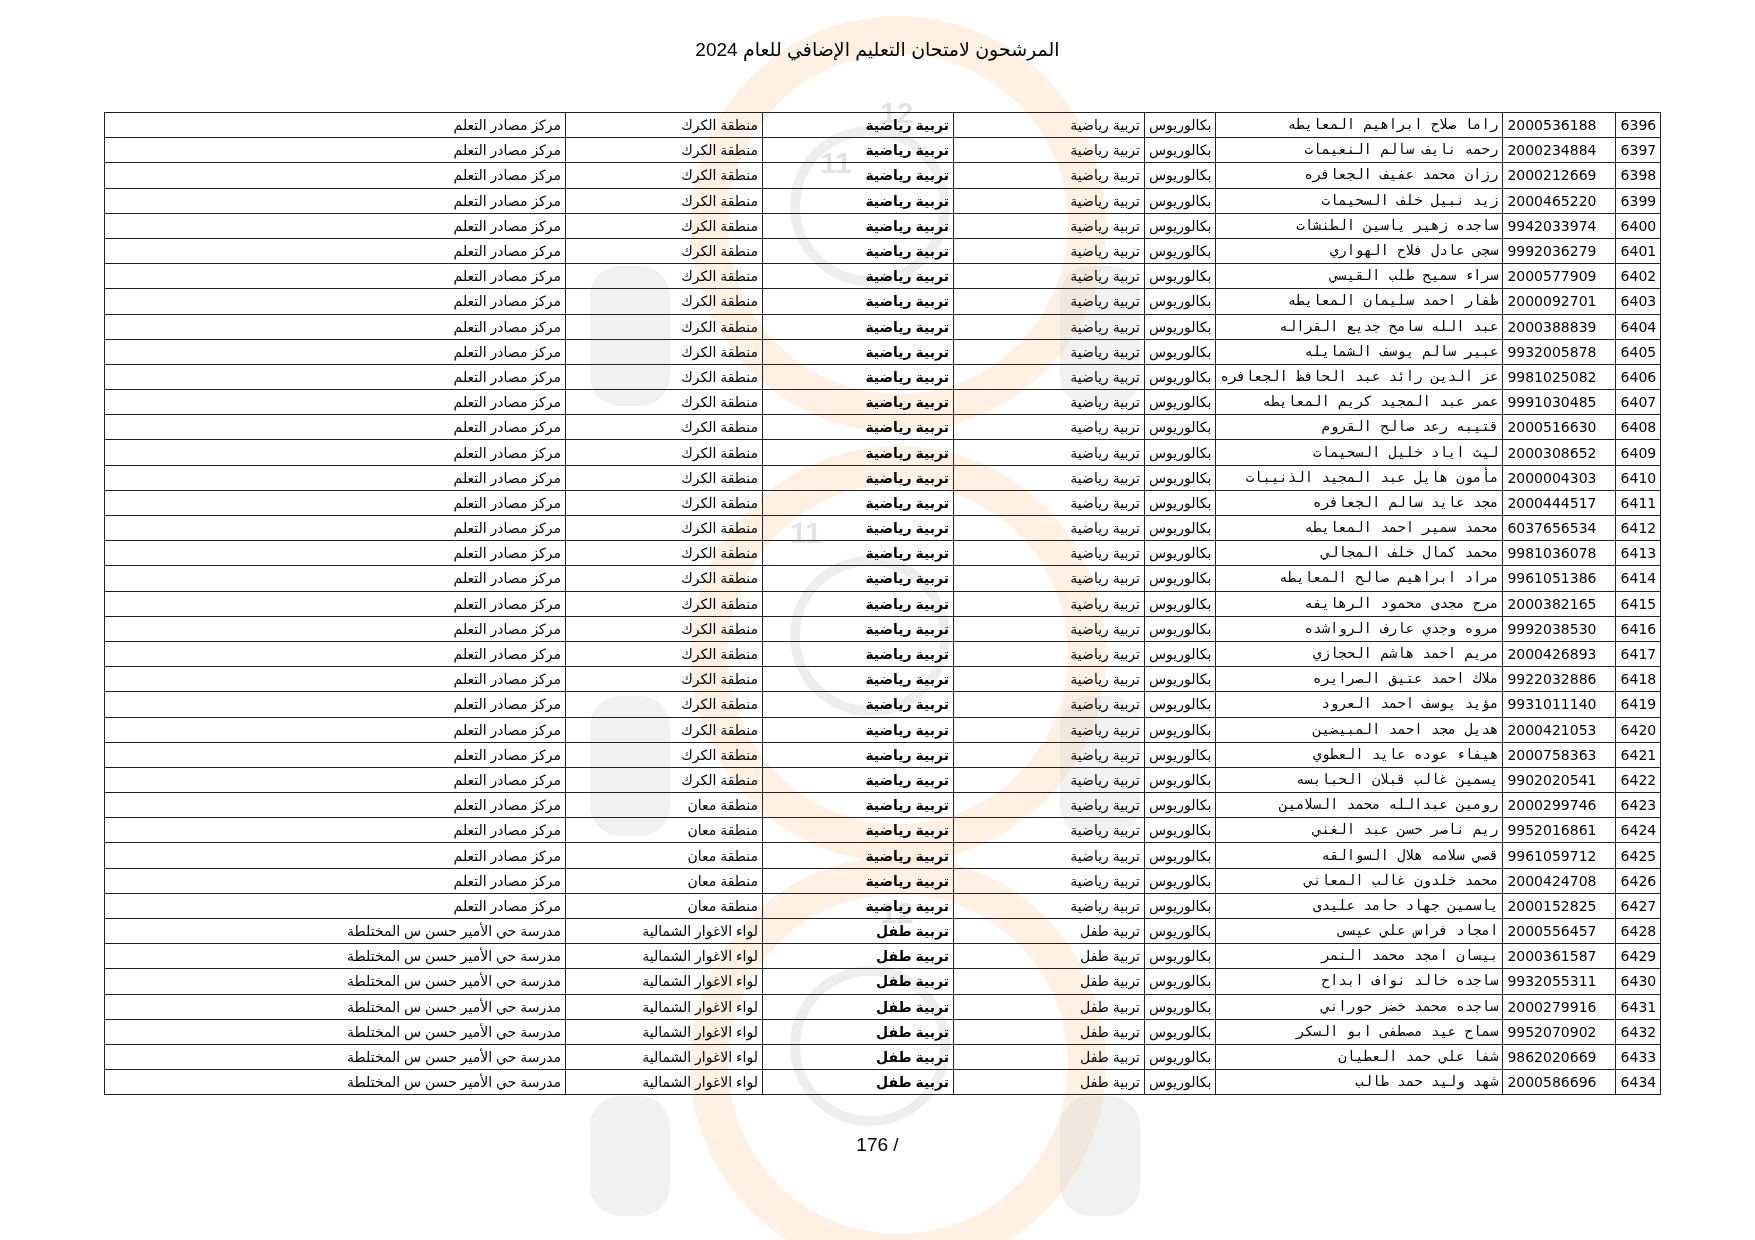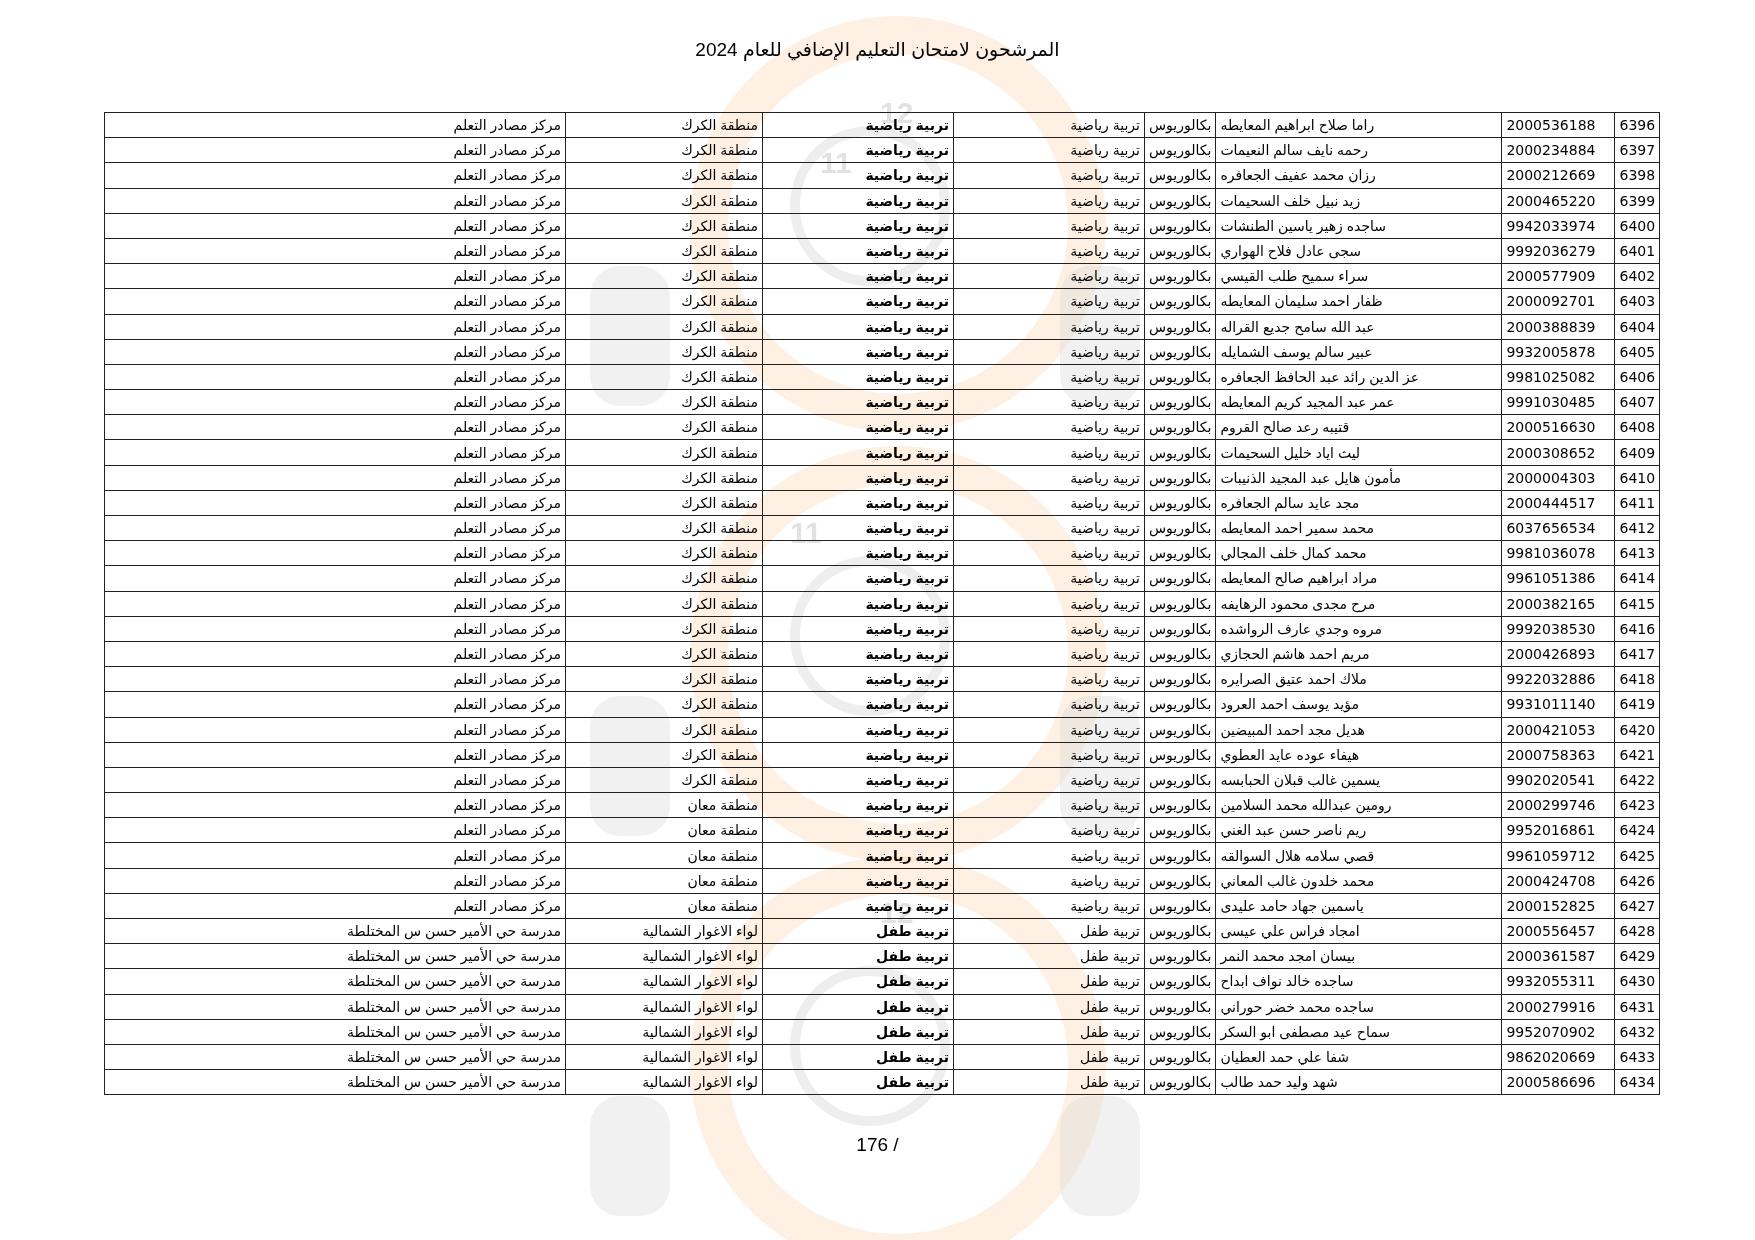--- a/index.html
+++ b/index.html
@@ -12,21 +12,21 @@
   .wm-num { position:absolute; color:rgba(190,190,190,0.45); font-size:30px; font-weight:bold; }
   .title { position:absolute; top:38px; left:0; width:1755px; text-align:center;
            font-size:19px; direction:rtl; z-index:2; }
   table.roster { position:absolute; left:104px; top:112px; border-collapse:collapse;
                  direction:rtl; z-index:2; table-layout:fixed; }
   table.roster td { border:1.5px solid #222; height:24.2px; padding:0 4px;
                     font-size:14px; white-space:nowrap; overflow:hidden; line-height:24px;
                     background:transparent; }
   td.seq { width:36px; text-align:center; font-family:"DejaVu Sans", sans-serif; font-size:14px; }
   td.nid { width:104px; text-align:left; font-family:"DejaVu Sans", sans-serif; font-size:14px; }
-  td.name { width:277px; text-align:left; }
+  td.name { width:277px; text-align:right;font-family:Liberation Mono, monospace; }
   td.deg { width:62px; text-align:right; }
   td.spec { width:182px; text-align:right; }
   td.specb { width:182px; text-align:right; font-weight:bold; }
   td.region { width:188px; text-align:right; }
   td.school { width:452px; text-align:right;margin-left:16px; }
   .pagenum { position:absolute; top:1134px; left:0; width:1755px; text-align:center;
              font-size:19px; z-index:2; }
 </style>
 </head>
 <body>

